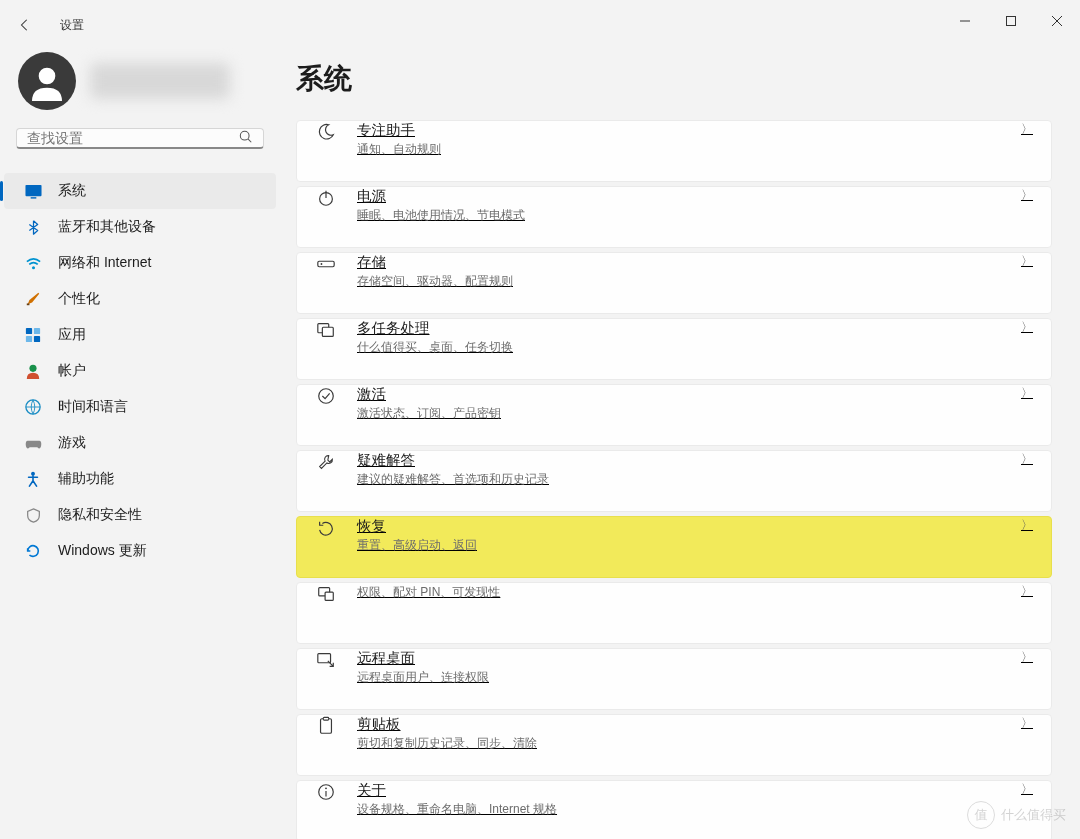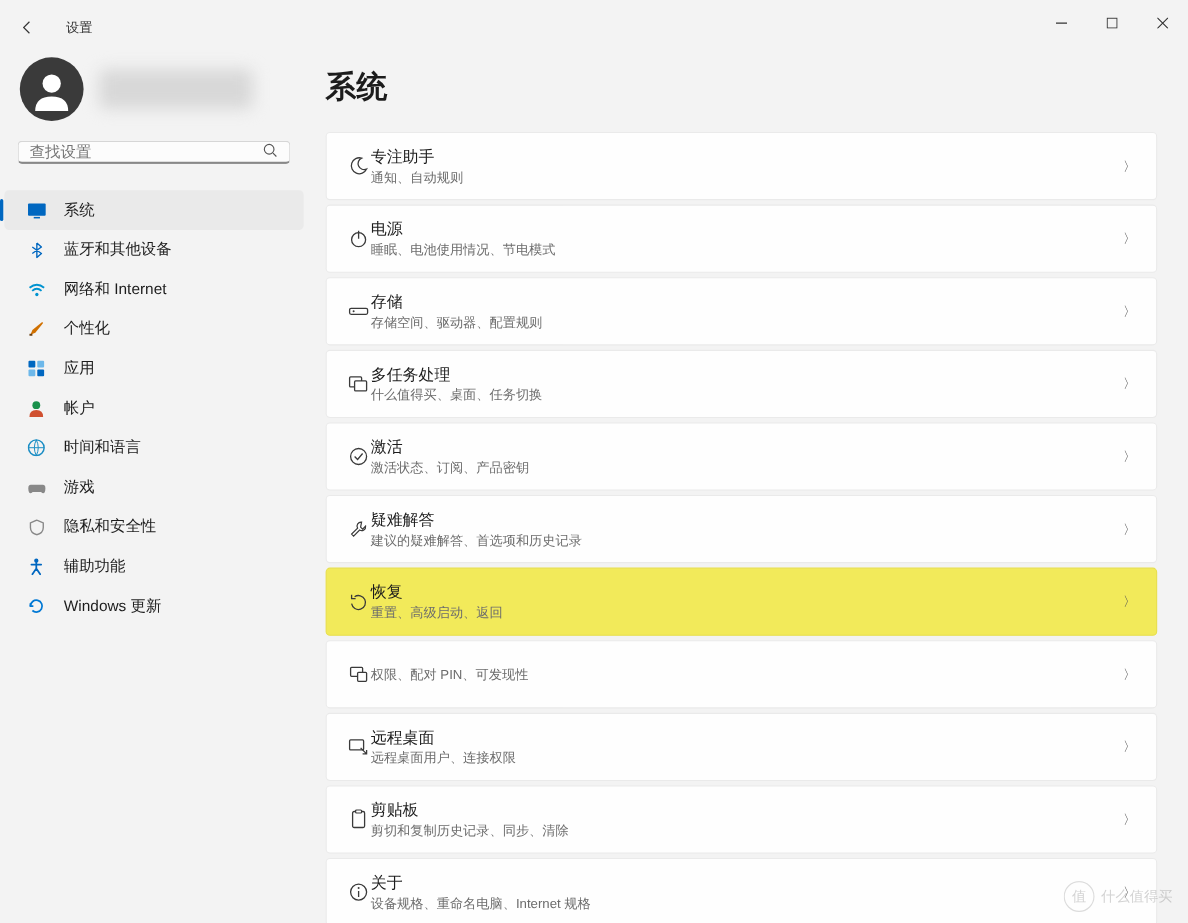--- a/index.html
+++ b/index.html
@@ -161,23 +161,24 @@
       color: #1c1c1c;
       margin: 8px 0 22px 0;
     }
     .card {
       background: #fefefe;
       border: 1px solid #eaeaea;
       border-radius: 4px;
       height: 62px;
       margin-bottom: 4px;
       display: flex;
-      align-items: center;
       padding: 0 18px;
+      gap: 20px;
       cursor: pointer;
+      text-decoration: underline;
     }
     .card.highlight {
       background: #f2ea5a;
       border-color: #e8df4c;
     }
     .card-icon {
       width: 22px;
       height: 22px;
       display: flex;
       align-items: center;
@@ -360,37 +361,37 @@
       </li>
       <li class="nav-item">
         <span class="nav-icon ic-game">
           <svg viewBox="0 0 18 18" width="17" height="17">
               <path d="M3 6 L15 6 Q18 6 17 12 Q16 16 13 13 L5 13 Q2 16 1 12 Q0 6 3 6 Z" fill="#888"></path>
             </svg>
         </span>
         <span>游戏</span>
       </li>
       <li class="nav-item">
-        <span class="nav-icon ic-priv">
-          <svg viewBox="0 0 18 18" width="15" height="15">
-              <path d="M9 1 L16 4 L16 9 Q16 15 9 17 Q2 15 2 9 L2 4 Z" fill="none" stroke="#888" stroke-width="1.5"></path>
-            </svg>
-        </span>
-        <span>隐私和安全性</span>
-      </li>
-      <li class="nav-item">
         <span class="nav-icon ic-a11y">
           <svg viewBox="0 0 18 18" width="16" height="16">
               <circle cx="9" cy="3" r="2.2" fill="#0067c0"></circle>
               <path d="M9 5 L9 11 M4 7 L14 7 M9 11 L5 17 M9 11 L13 17" stroke="#0067c0" stroke-width="1.8" stroke-linecap="round"></path>
             </svg>
         </span>
         <span>辅助功能</span>
       </li>
       <li class="nav-item">
+        <span class="nav-icon ic-priv">
+          <svg viewBox="0 0 18 18" width="15" height="15">
+              <path d="M9 1 L16 4 L16 9 Q16 15 9 17 Q2 15 2 9 L2 4 Z" fill="none" stroke="#888" stroke-width="1.5"></path>
+            </svg>
+        </span>
+        <span>隐私和安全性</span>
+      </li>
+      <li class="nav-item">
         <span class="nav-icon ic-upd">
           <svg viewBox="0 0 18 18" width="16" height="16">
               <path d="M3 9 A6 6 0 1 1 5 13.5" stroke="#0078d4" stroke-width="1.8" fill="none"></path>
               <path d="M3 6 L3 9 L6 9" stroke="#0078d4" stroke-width="1.8" fill="none"></path>
             </svg>
         </span>
         <span>Windows 更新</span>
       </li>
     </ul>
   </aside>

